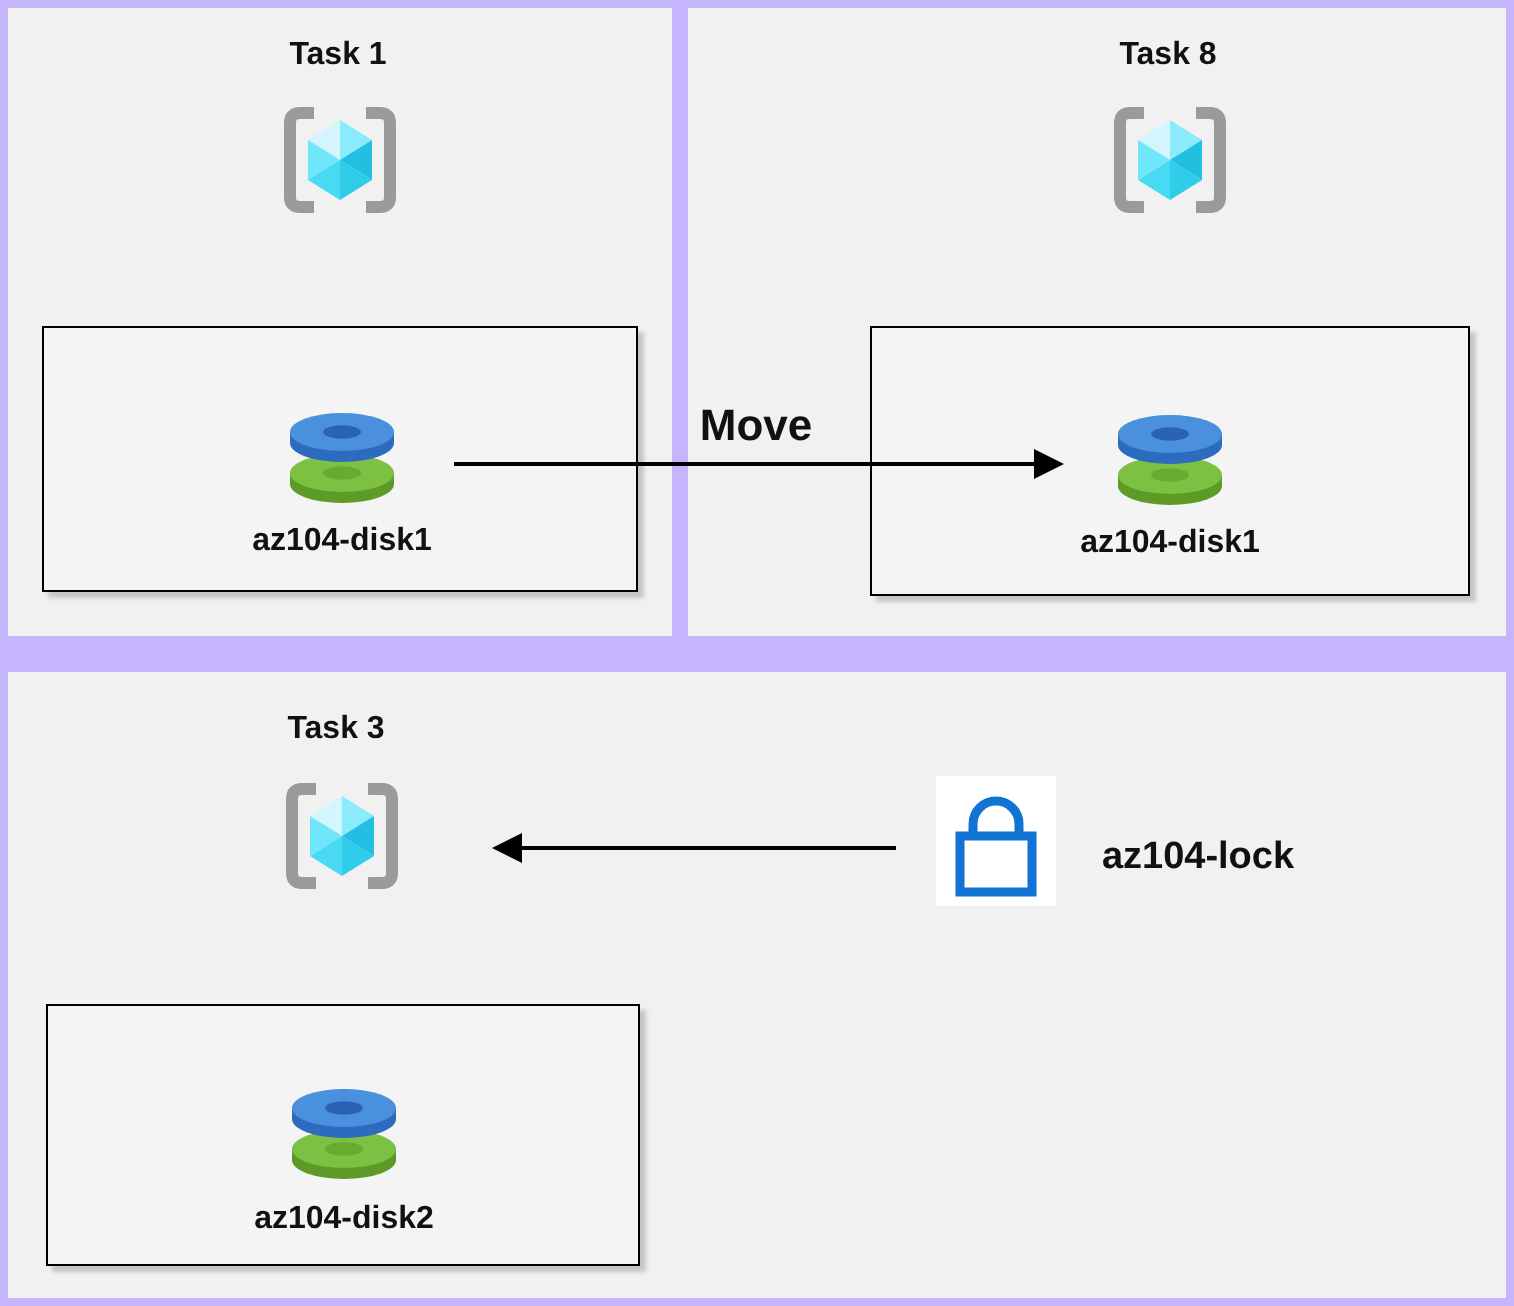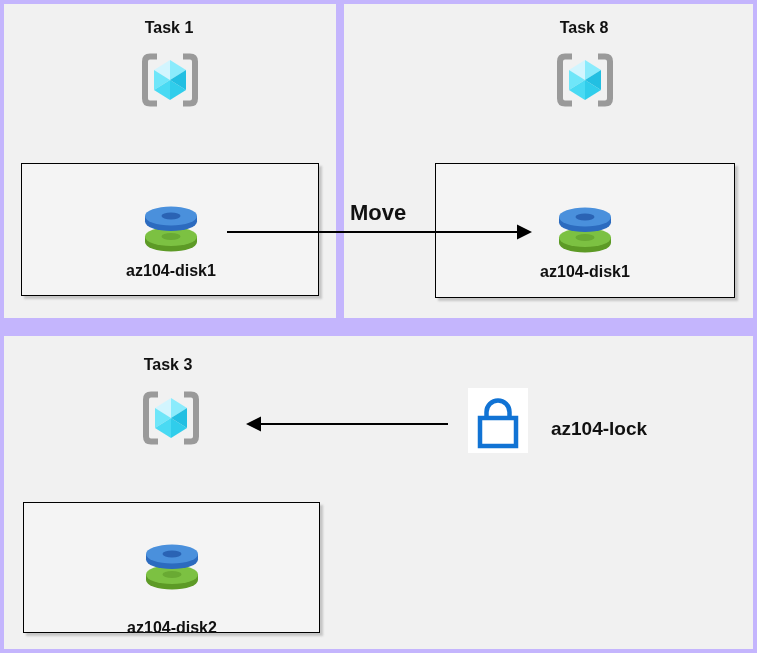--- a/index.html
+++ b/index.html
@@ -15,21 +15,21 @@
 
   .txt{position:absolute;font-size:16px;line-height:20px;text-align:center;white-space:nowrap;}
   #title1{left:89px;top:18px;width:160px;}
   #title2{left:504px;top:18px;width:160px;}
   #title3{left:88px;top:355px;width:160px;}
   #rg1-label{left:91px;top:122px;width:160px;}
   #rg2-label{left:505px;top:122px;width:160px;}
   #rg3-label{left:91px;top:457px;width:160px;}
   #disk1-label{left:91px;top:261px;width:160px;}
   #disk2-label{left:505px;top:262px;width:160px;}
-  #disk3-label{left:92px;top:600px;width:160px;margin-top:18px;}
+  #disk3-label{left:92px;top:600px;width:160px;}
   #move-label{left:338px;top:203px;width:80px;font-size:22px;}
   #lock-text{left:518px;top:395px;width:162px;line-height:28px;font-size:19px;margin-top:20px;}
 
   .res-box{
     position:absolute;background:#f4f4f4;border:1.5px solid #000;
     box-sizing:border-box;box-shadow:3px 3px 2px #c6c6c6;
   }
   #box1{left:21px;top:163px;width:298px;height:133px;}
   #box2{left:435px;top:163px;width:300px;height:135px;}
   #box3{left:23px;top:502px;width:297px;height:131px;}

